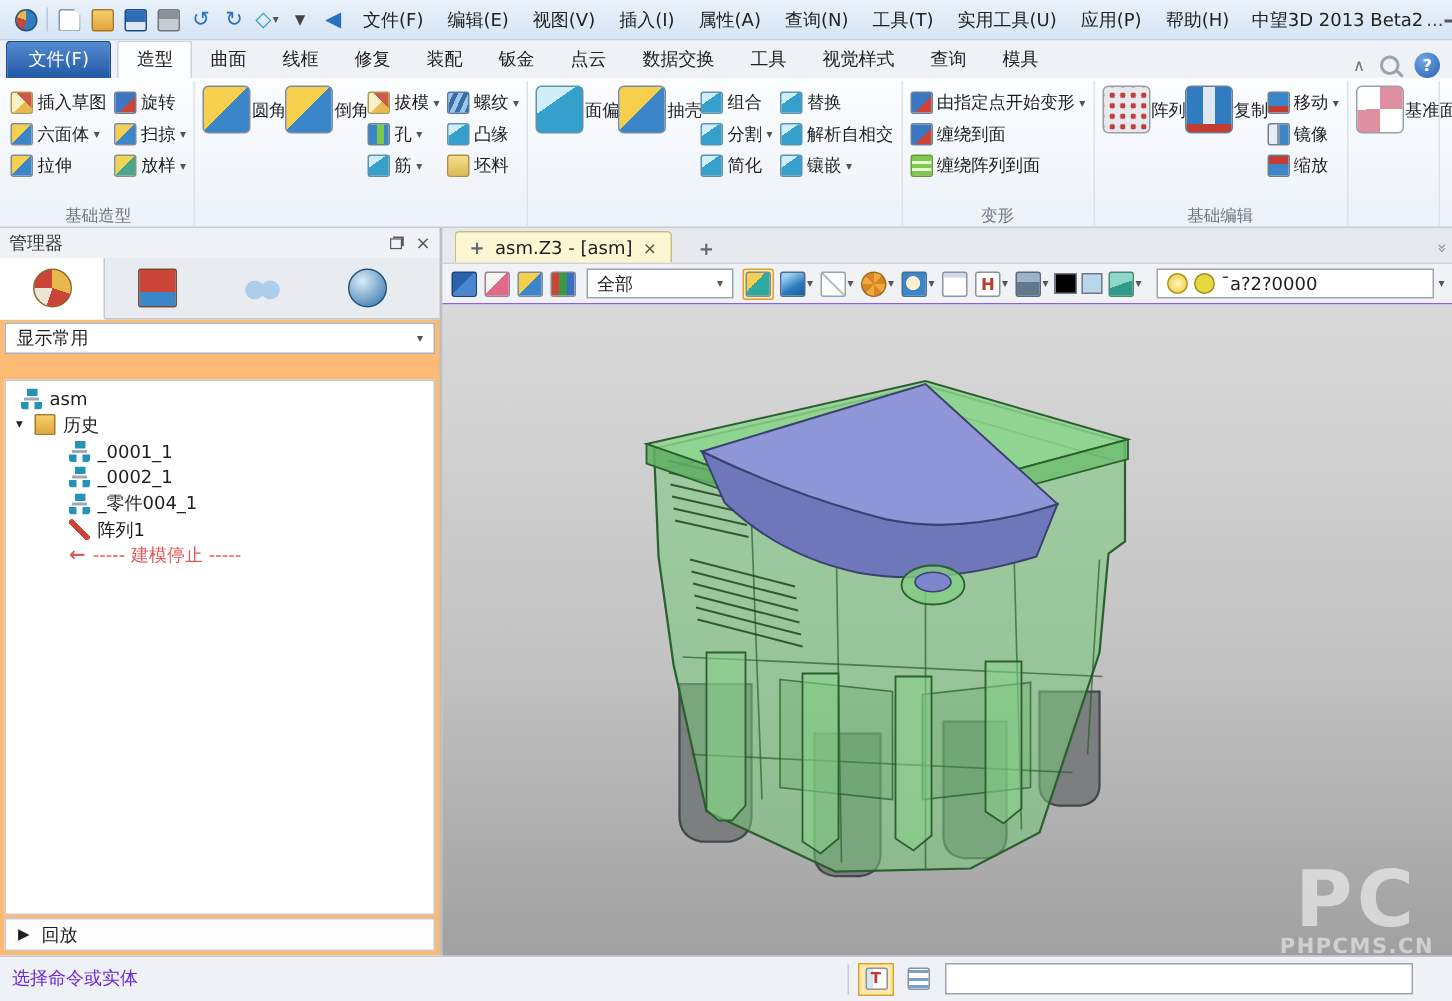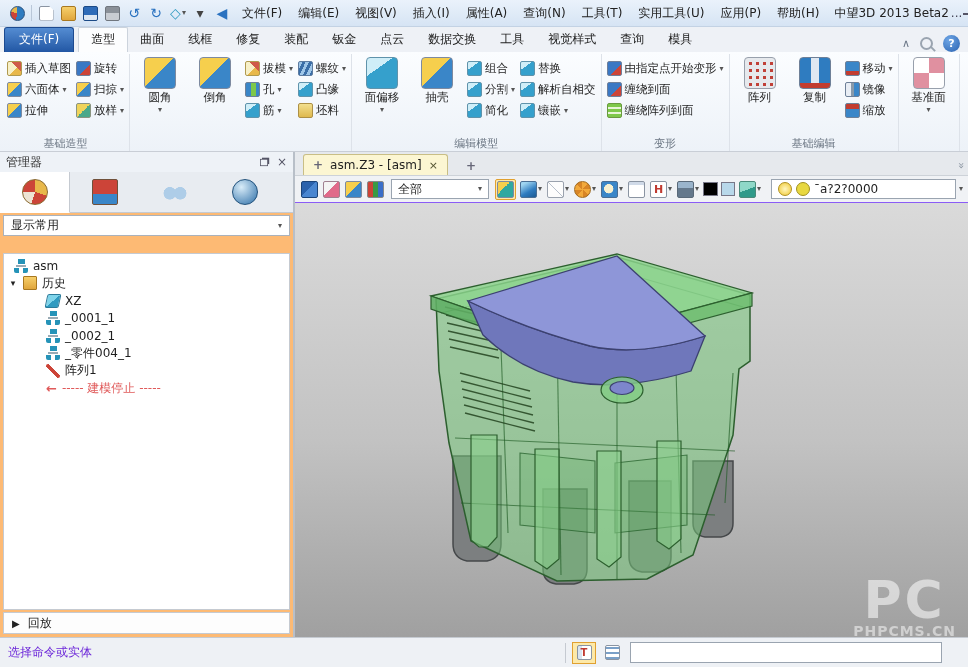--- a/index.html
+++ b/index.html
@@ -22,21 +22,21 @@
 .file-tab{background:linear-gradient(#548cd2,#2257a4);color:#fff;padding:3px 14px 4px;border-radius:3px 3px 0 0;margin-right:4px;border:1px solid #1c4a90;border-bottom:none}
 .rtab{padding:3px 12px 4px;color:#222;white-space:nowrap}
 .rtab.active{background:#fcfdfe;border:1px solid #ccd3dc;border-bottom:1px solid #fcfdfe;border-radius:2px 2px 0 0;margin-bottom:-1px}
 .tabrow-right{margin-left:auto;display:flex;align-items:center;gap:10px;padding-right:4px}
 .glyph-btn{color:#6a7686;font-size:11px}
 
 .ribbon{height:100px;flex:none;display:flex;background:linear-gradient(#fbfdff,#edf2f8);border-bottom:1px solid #c9ced6;padding:2px 2px 0;overflow:hidden}
 .rgroup{display:flex;flex-direction:column;padding:1px 5px 0;border-right:1px solid #dde2e9}
 .rg-body{flex:1;display:flex;gap:5px;align-items:flex-start}
 .rg-label{height:15px;text-align:center;font-size:11px;color:#6b7683;white-space:nowrap}
-.big-btn{width:50px;display:flex;flex-direction:column;align-items:center;gap:1px;padding-top:2px}
+.big-btn{width:50px;display:flex;align-items:center;gap:1px;padding-top:2px}
 .bb-label{font-size:11.5px;white-space:nowrap}
 .sm-col{display:flex;flex-direction:column;gap:4px;padding-top:5px}
 .sm-item{display:flex;align-items:center;gap:3px;height:17px;font-size:11.5px;white-space:nowrap}
 .dd{font-size:8px;color:#555;line-height:1}
 
 .chip{display:inline-flex;align-items:center;justify-content:center;border-radius:2px;flex:none;font-weight:bold}
 .s14{width:14px;height:14px}.s16{width:15px;height:15px}.s18{width:17px;height:17px}.s24{width:26px;height:26px}.s32{width:32px;height:32px;border-radius:4px}
 .t-logo{background:conic-gradient(#2f7cc0 0 55%,#cc4438 55% 80%,#e8b84b 80%);border-radius:50%;border:1px solid #27507e}
 .t-page{background:#fff;border:1px solid #8a94a2;clip-path:polygon(0 0,68% 0,100% 32%,100% 100%,0 100%)}
 .t-openfolder{background:linear-gradient(#f6cf6a,#e0a63c);border:1px solid #a87820}
@@ -328,21 +328,20 @@
               <span class="chip s16 t-teal"></span>
               <span>解析自相交</span>
             </div>
             <div class="sm-item">
               <span class="chip s16 t-teal"></span>
               <span>镶嵌</span>
               <span class="dd">▾</span>
             </div>
           </div>
         </div>
-        <div class="rg-label">编辑模型</div>
       </div>
       <div class="rgroup">
         <div class="rg-body">
           <div class="sm-col">
             <div class="sm-item">
               <span class="chip s16 t-bluered"></span>
               <span>由指定点开始变形</span>
               <span class="dd">▾</span>
             </div>
             <div class="sm-item">
@@ -427,24 +426,20 @@
       </div>
       <div class="mgr-tree" id="tree">
           <div class="tree-row" style="padding-left: 10px;">
             <span class="chip s14 t-asm"></span>
             <span>asm</span>
           </div>
           <div class="tree-row" style="padding-left: 4px;">
             <span class="tree-exp">▾</span>
             <span class="chip s14 t-folder"></span>
             <span>历史</span>
-          </div>
-          <div class="tree-row" style="padding-left: 42px;">
-            <span class="chip s14 t-plane"></span>
-            <span>XZ</span>
           </div>
           <div class="tree-row" style="padding-left: 42px;">
             <span class="chip s14 t-asm"></span>
             <span>_0001_1</span>
           </div>
           <div class="tree-row" style="padding-left: 42px;">
             <span class="chip s14 t-asm"></span>
             <span>_0002_1</span>
           </div>
           <div class="tree-row" style="padding-left: 42px;">

